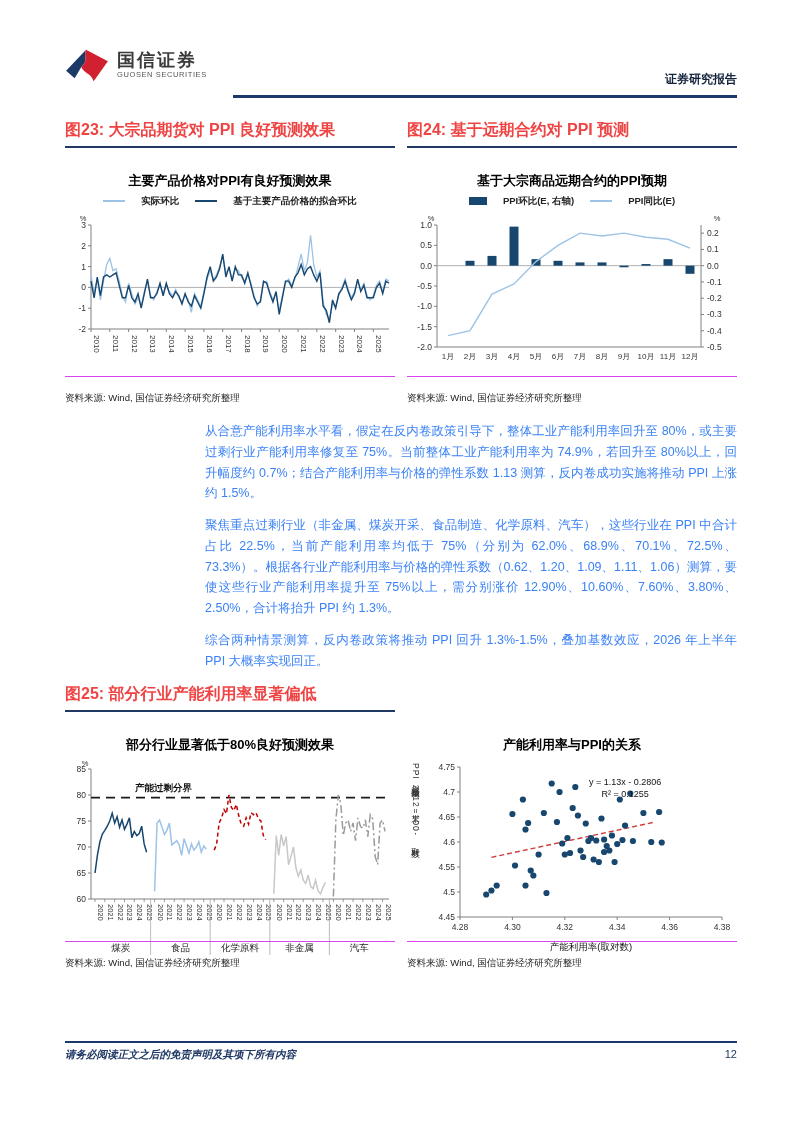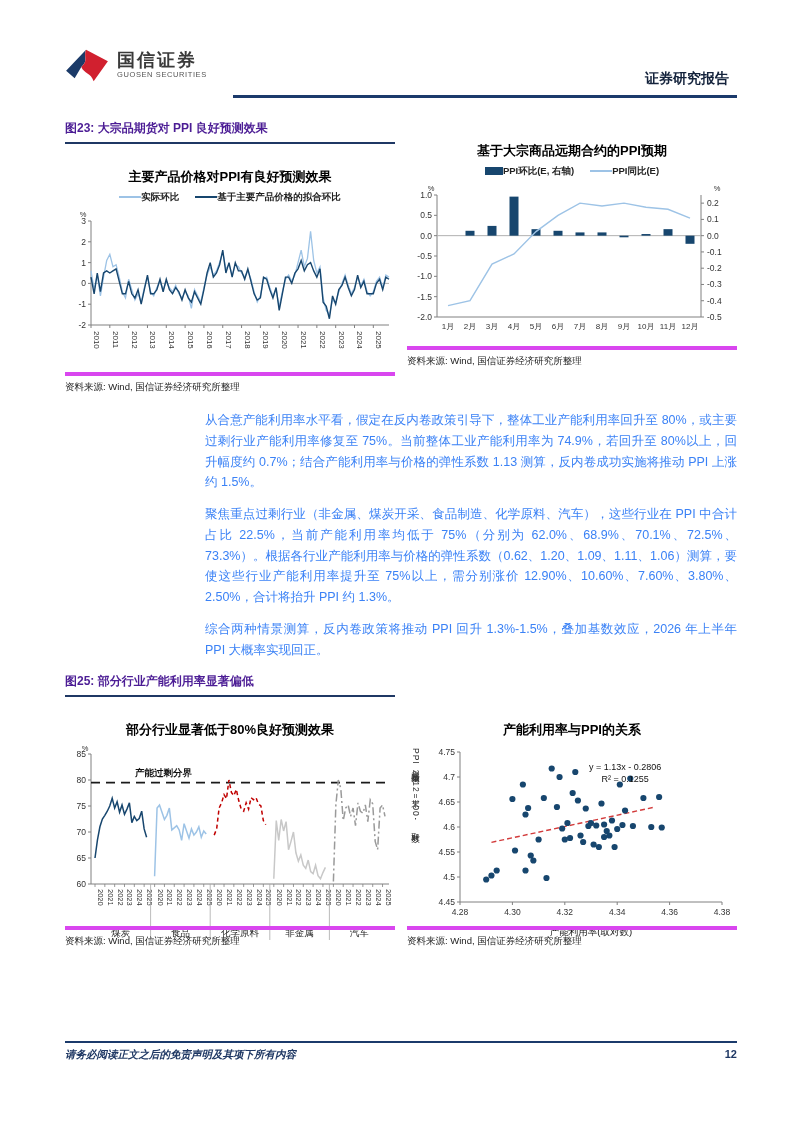--- a/index.html
+++ b/index.html
@@ -8,46 +8,46 @@
     position:relative; width:794px; height:1123px; margin:0 auto; background:#fff;
     font-family:"Liberation Sans","DejaVu Sans",sans-serif; color:#111; overflow:hidden;
   }
   .content { padding:0 57px 0 65px; }
   
   .header { margin-top:46px; position:relative; height:52px; }
   .logo-wrap { position:absolute; left:0; top:0; display:flex; align-items:center; gap:8px; }
   .logo-mark { width:44px; height:38px; }
   .brand-cn { font-size:18px; font-weight:bold; color:#3a3a3a; letter-spacing:2px; line-height:1.1; }
   .brand-en { font-size:7.5px; color:#555; letter-spacing:0.6px; }
-  .report-type { position:absolute; right:8px; bottom:10px; font-size:14px; font-weight:bold; color:#14233c; }
+  .report-type { position:absolute; right:0; bottom:10px; font-size:12px; font-weight:bold; color:#14233c; }
   .header-rule { position:absolute; left:168px; right:0; bottom:0; height:3px; background:#1b3a6b; }
   
   .figrow { display:flex; justify-content:space-between; }
   .figrow.row1 { margin-top:20px; }
   .figrow.row2 { margin-top:10px;align-items:flex-end; }
   .figure { width:330px; display:flex; flex-direction:column; }
-  .fig-caption { font-size:12px; font-weight:bold; color:#4c1d95; padding:2px 0 5px 0; border-bottom:2px solid #1f3864; }
+  .fig-caption { font-size:16px; font-weight:bold; color:#ef4444; padding:2px 0 5px 0; border-bottom:2px solid #1f3864; }
   .fig-body { padding-top:20px; }
   .row2 .fig-body { height:226px; }
   .fig-title { text-align:center; font-size:13px; font-weight:bold; color:#000; margin:4px 0 3px 0; }
   .fig-legend { display:flex; justify-content:center; align-items:center; gap:16px; font-size:9.5px; color:#222; font-weight:bold; margin-bottom:2px; height:16px; }
-  .legend-item { display:inline-flex; align-items:center; gap:0; }
+  .legend-item { display:inline-flex; align-items:center; gap:16px; }
   .sw-line { display:inline-block; width:22px; height:0; border-top:2px solid #000; }
   .sw-rect { display:inline-block; width:18px; height:8px; background:#17466e; }
-  .fig-source { border-top:4px solid #d946ef; margin-top:3px; padding-top:5px; font-size:9.5px; color:#222; }
+  .fig-source { border-top:1px solid #d946ef; margin-top:3px; padding-top:15px; font-size:9.5px; color:#222; }
   
   .bodytext { margin:16px 0 0 140px; font-size:12.5px; line-height:1.66; text-align:justify; color:#3b82f6; }
   .bodytext p { margin-bottom:11px; }
   
   .sc-wrap { display:flex; align-items:flex-start; }
   .sc-ylabel { width:15px; writing-mode:vertical-rl; text-orientation:mixed; font-size:8.5px; color:#333; margin-top:6px; height:160px; letter-spacing:1px; }
   
   .footer { position:absolute; left:65px; right:57px; top:1041px; border-top:2px solid #1b3a6b; display:flex; justify-content:space-between; padding-top:5px; }
   .disclaimer { font-size:10.5px; font-style:italic; font-weight:bold; color:#1f3864; }
-  .pagenum { font-size:11px; font-weight:bold; color:#1f3864; }
+  .pagenum { font-size:11px; font-weight:normal; color:#1f3864; }
   svg text { font-family:"Liberation Sans","DejaVu Sans",sans-serif; }
 </style>
 </head>
 <body>
 
 <div class="page">
   <div class="content">
 
     <div class="header">
       <div class="logo-wrap">
@@ -129,20 +129,21 @@
               <line x1="308.3157894736842" y1="118" x2="308.3157894736842" y2="121" stroke="#808080" stroke-width="1"></line>
               <text transform="translate(311.3157894736842,124) rotate(90)" font-size="8" text-anchor="start" fill="#333">2025</text>
               <polyline points="26,63.92 29.136842105263156,82.63999999999999 32.27368421052631,68.08 35.410526315789475,88.88 38.54736842105263,70.16 41.68421052631579,53.52 44.82105263157895,47.28 47.95789473684211,59.760000000000005 51.09473684210526,57.68000000000001 54.23157894736842,70.16 57.368421052631575,84.72 60.50526315789474,90.96 63.642105263157895,72.24 66.77894736842106,82.63999999999999 69.91578947368421,93.04 73.05263157894737,86.8 76.18947368421053,95.12 79.32631578947368,80.56 82.46315789473684,70.16 85.6,84.72 88.73684210526315,88.88 91.87368421052632,80.56 95.01052631578948,74.32 98.14736842105263,82.63999999999999 101.28421052631579,74.32 104.42105263157895,80.56 107.55789473684212,84.72 110.69473684210526,78.48 113.83157894736841,86.8 116.96842105263158,90.96 120.10526315789473,84.72 123.2421052631579,88.88 126.37894736842105,101.36000000000001 129.5157894736842,82.63999999999999 132.65263157894736,88.88 135.78947368421052,95.12 138.92631578947368,80.56 142.06315789473683,68.08 145.2,59.760000000000005 148.33684210526314,68.08 151.4736842105263,63.92 154.61052631578949,55.6 157.74736842105264,45.2 160.8842105263158,61.839999999999996 164.02105263157895,57.68000000000001 167.1578947368421,68.08 170.29473684210527,57.68000000000001 173.43157894736842,59.760000000000005 176.56842105263158,66 179.70526315789476,70.16 182.8421052631579,63.92 185.97894736842105,72.24 189.11578947368423,84.72 192.25263157894736,95.12 195.38947368421051,88.88 198.5263157894737,72.24 201.66315789473683,70.16 204.79999999999998,80.56 207.93684210526317,88.88 211.07368421052632,82.63999999999999 214.21052631578945,99.28 217.34736842105264,84.72 220.4842105263158,72.24 223.62105263157892,68.08 226.7578947368421,74.32 229.89473684210526,68.08 233.03157894736844,55.6 236.16842105263157,43.12 239.30526315789473,59.760000000000005 242.4421052631579,51.44 245.57894736842104,24.4 248.7157894736842,53.52 251.85263157894738,66 254.9894736842105,59.760000000000005 258.12631578947367,90.96 261.2631578947369,103.44 264.4,107.60000000000001 267.5368421052632,93.04 270.6736842105263,95.12 273.8105263157895,84.72 276.9473684210526,76.4 280.0842105263158,68.08 283.22105263157897,78.48 286.3578947368421,86.8 289.4947368421053,80.56 292.63157894736844,70.16 295.7684210526316,78.48 298.90526315789475,72.24 302.0421052631579,84.72 305.17894736842106,88.88 308.3157894736842,84.72 311.4526315789474,74.32 314.58947368421053,70.16 317.7263157894737,80.56 320.86315789473684,68.08 324,70.16" fill="none" stroke="#9dc3e6" stroke-width="1.3"></polyline>
               <polyline points="26,70.16 29.136842105263156,86.8 32.27368421052631,66 35.410526315789475,84.72 38.54736842105263,66 41.68421052631579,63.92 44.82105263157895,66 47.95789473684211,63.92 51.09473684210526,61.839999999999996 54.23157894736842,74.32 57.368421052631575,86.8 60.50526315789474,86.8 63.642105263157895,74.32 66.77894736842106,86.8 69.91578947368421,90.96 73.05263157894737,82.63999999999999 76.18947368421053,97.2 79.32631578947368,82.63999999999999 82.46315789473684,68.08 85.6,86.8 88.73684210526315,86.8 91.87368421052632,82.63999999999999 95.01052631578948,72.24 98.14736842105263,84.72 101.28421052631579,72.24 104.42105263157895,82.63999999999999 107.55789473684212,86.8 110.69473684210526,80.56 113.83157894736841,84.72 116.96842105263158,93.04 120.10526315789473,82.63999999999999 123.2421052631579,90.96 126.37894736842105,95.12 129.5157894736842,84.72 132.65263157894736,90.96 135.78947368421052,97.2 138.92631578947368,82.63999999999999 142.06315789473683,66 145.2,55.6 148.33684210526314,70.16 151.4736842105263,66 154.61052631578949,57.68000000000001 157.74736842105264,43.12 160.8842105263158,66 164.02105263157895,55.6 167.1578947368421,70.16 170.29473684210527,55.6 173.43157894736842,63.92 176.56842105263158,63.92 179.70526315789476,72.24 182.8421052631579,61.839999999999996 185.97894736842105,74.32 189.11578947368423,86.8 192.25263157894736,93.04 195.38947368421051,90.96 198.5263157894737,70.16 201.66315789473683,72.24 204.79999999999998,82.63999999999999 207.93684210526317,90.96 211.07368421052632,80.56 214.21052631578945,103.44 217.34736842105264,86.8 220.4842105263158,70.16 223.62105263157892,70.16 226.7578947368421,76.4 229.89473684210526,66 233.03157894736844,61.839999999999996 236.16842105263157,53.52 239.30526315789473,63.92 242.4421052631579,57.68000000000001 245.57894736842104,55.6 248.7157894736842,63.92 251.85263157894738,70.16 254.9894736842105,61.839999999999996 258.12631578947367,95.12 261.2631578947369,99.28 264.4,111.76 267.5368421052632,88.88 270.6736842105263,97.2 273.8105263157895,82.63999999999999 276.9473684210526,78.48 280.0842105263158,70.16 283.22105263157897,80.56 286.3578947368421,88.88 289.4947368421053,82.63999999999999 292.63157894736844,68.08 295.7684210526316,80.56 298.90526315789475,74.32 302.0421052631579,86.8 305.17894736842106,86.8 308.3157894736842,86.8 311.4526315789474,76.4 314.58947368421053,72.24 317.7263157894737,82.63999999999999 320.86315789473684,70.16 324,72.24" fill="none" stroke="#17466e" stroke-width="1.4"></polyline>
             </svg>
         </div>
         <div class="fig-source">资料来源: Wind, 国信证券经济研究所整理</div>
       </div>
 
       <div class="figure">
+        <div class="fig-caption">图24: 基于远期合约对 PPI 预测</div>
         <div class="fig-body">
           <div class="fig-title">基于大宗商品远期合约的PPI预期</div>
           <div class="fig-legend">
             <span class="legend-item">
               <span class="sw-rect" style="background: rgb(23, 70, 110);"></span>
               <span>PPI环比(E, 右轴)</span>
             </span>
             <span class="legend-item">
               <span class="sw-line" style="border-top-color: rgb(157, 195, 230);"></span>
               <span>PPI同比(E)</span>

